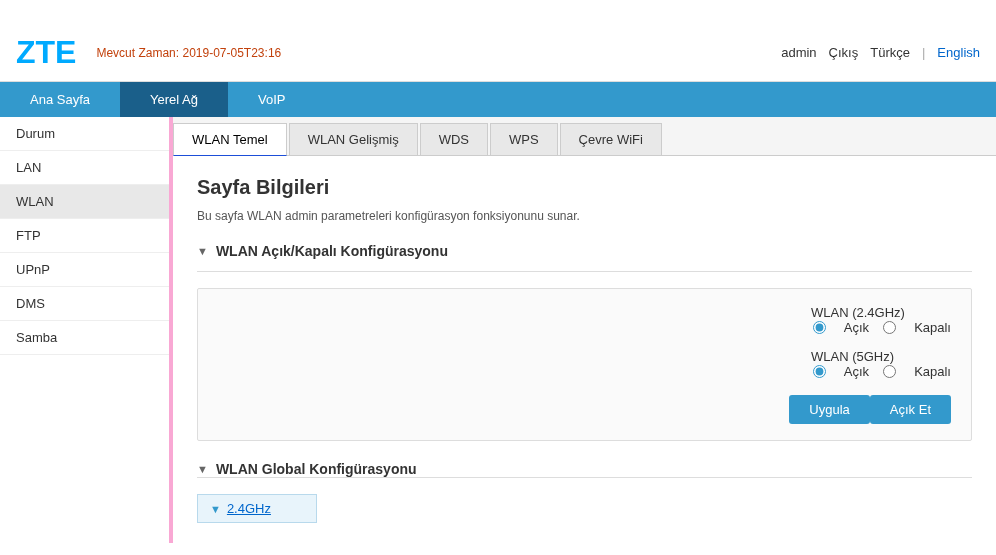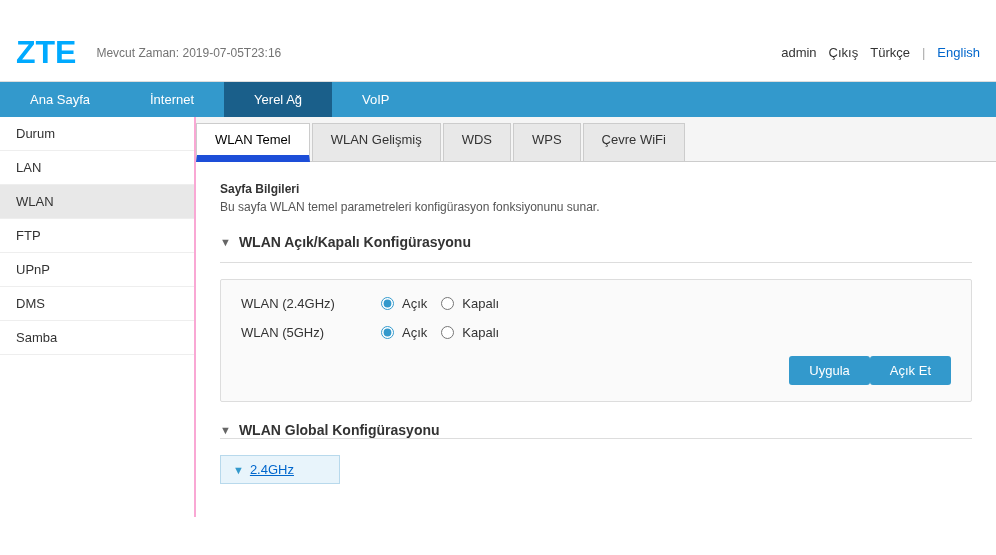--- a/index.html
+++ b/index.html
@@ -1,64 +1,64 @@
 <!DOCTYPE html>
 <html><head>
   <meta charset="utf-8">
   <style>
     * { box-sizing: border-box; margin: 0; padding: 0; }
     body { font-family: Arial, sans-serif; font-size: 13px; background: #fff; color: #333; width: 996px; }
 
     
     .header { display: flex; align-items: center; padding: 10px 16px; border-bottom: 1px solid #ddd; margin-top: 24px; }
     .logo { color: #00aaff; font-size: 32px; font-weight: bold; font-family: Arial, sans-serif; margin-right: 20px; }
-    .header-time { color: #737373; font-size: 12px; flex: 1; }
+    .header-time { color: #c2410c; font-size: 12px; flex: 1; }
     .header-right { display: flex; gap: 12px; align-items: flex-end; font-size: 13px; }
     .header-right a { color: #333; text-decoration: none; }
     .lang-sep { color: #aaa; }
     .lang-active { color: #0066cc; }
 
     
     .nav { background: #3399cc; display: flex; }
     .nav-item { padding: 10px 30px; color: #fff; font-size: 13px; cursor: pointer; text-align: center; }
     .nav-item.active { background: #1a5f8a; }
 
     
     .layout { display: flex; min-height: 400px; }
 
     
-    .sidebar { width: 196px; border-right: 2px solid #f9a8d4; padding-top: 0; }
+    .sidebar { width: 173px; border-right: 4px solid #f9a8d4; padding-top: 0; }
     .sidebar-item { padding: 9px 16px; border-bottom: 1px solid #eee; cursor: pointer; color: #333; }
     .sidebar-item.active { background: #e8e8e8; font-weight: normal; }
 
     
     .main { flex: 1; padding: 0; }
 
     
     .tabs { display: flex; border-bottom: 1px solid #ccc; background: #f5f5f5; }
     .tab { padding: 8px 18px; cursor: pointer; font-size: 13px; color: #333; border: 1px solid #ccc; border-bottom: none; margin-right: 2px; margin-top: 6px; background: #e8e8e8; }
-    .tab.active { background: #fff; border-bottom: 7px solid #1d4ed8; margin-bottom: -1px; color: #000; }
+    .tab.active { background: #fff; border-bottom: 1px solid #1d4ed8; margin-bottom: -1px; color: #000; }
 
     
     .content { padding: 20px 24px; }
 
-    .section-title { font-size: 12px; font-weight: bold; color: #333; margin-bottom: 4px; }
+    .section-title { font-size: 20px; font-weight: bold; color: #333; margin-bottom: 10px; }
     .section-desc { font-size: 12px; color: #555; margin-bottom: 20px; }
 
     .config-section { margin-bottom: 20px; }
     .config-header { display: flex; align-items: center; gap: 8px; font-size: 14px; font-weight: bold; color: #333; margin-bottom: 12px; cursor: pointer; }
     .triangle { color: #666; font-size: 11px; }
 
     
     .config-box { border: 1px solid #ddd; padding: 16px 20px; background: #fafafa; border-radius: 2px; }
-    .config-row { display: flex; align-items: flex-end; margin-bottom: 14px; }
+    .config-row { display: flex; align-items: flex-end; margin-bottom: 14px; flex-direction: column; }
     .config-row:last-of-type { margin-bottom: 0; }
     .config-label { width: 140px; font-size: 13px; color: #333; }
     .radio-group { display: flex; align-items: center; gap: 14px; }
-    .radio-option { display: flex; align-items: center; gap: 8px; cursor: pointer; }
+    .radio-option { display: flex; align-items: center; gap: 18px; cursor: pointer; }
     .radio-option input[type="radio"] { accent-color: #3399cc; cursor: pointer; }
 
     .btn-row { display: flex; justify-content: flex-end; gap: 0; margin-top: 16px; }
     .btn { padding: 7px 20px; border: none; border-radius: 3px; cursor: pointer; font-size: 13px; color: #fff; }
     .btn-primary { background: #3399cc; }
     .btn-secondary { background: #3399cc; }
 
     
     .global-section { margin-top: 10px; }
     .global-header { display: flex; align-items: center; gap: 8px; font-size: 14px; font-weight: bold; color: #333; cursor: pointer; }
@@ -86,21 +86,20 @@
     <a href="#">admin</a>
     <a href="#">Çıkış</a>
     <span style="cursor:pointer;">Türkçe</span>
     <span class="lang-sep">|</span>
     <span class="lang-active" style="cursor:pointer;">English</span>
   </div>
 </div>
 
 <nav class="nav">
   <div class="nav-item">Ana Sayfa</div>
-  <div class="nav-item">İnternet</div>
   <div class="nav-item active">Yerel Ağ</div>
   <div class="nav-item">VoIP</div>
 </nav>
 
 <div class="layout">
 
   <div class="sidebar">
     <div class="sidebar-item">Durum</div>
     <div class="sidebar-item">LAN</div>
     <div class="sidebar-item active">WLAN</div>
@@ -115,21 +114,21 @@
     <div class="tabs">
       <div class="tab active">WLAN Temel</div>
       <div class="tab">WLAN Gelişmiş</div>
       <div class="tab">WDS</div>
       <div class="tab">WPS</div>
       <div class="tab">Çevre WiFi</div>
     </div>
 
     <div class="content">
       <div class="section-title">Sayfa Bilgileri</div>
-      <div class="section-desc">Bu sayfa WLAN temel parametreleri konfigürasyon fonksiyonunu sunar.</div>
+      <div class="section-desc">Bu sayfa WLAN admin parametreleri konfigürasyon fonksiyonunu sunar.</div>
 
       <div class="config-section">
         <div class="config-header">
           <span class="triangle">▼</span>
           <span>WLAN Açık/Kapalı Konfigürasyonu</span>
         </div>
         <hr class="divider">
         <div class="config-box">
 
           <div class="config-row">

